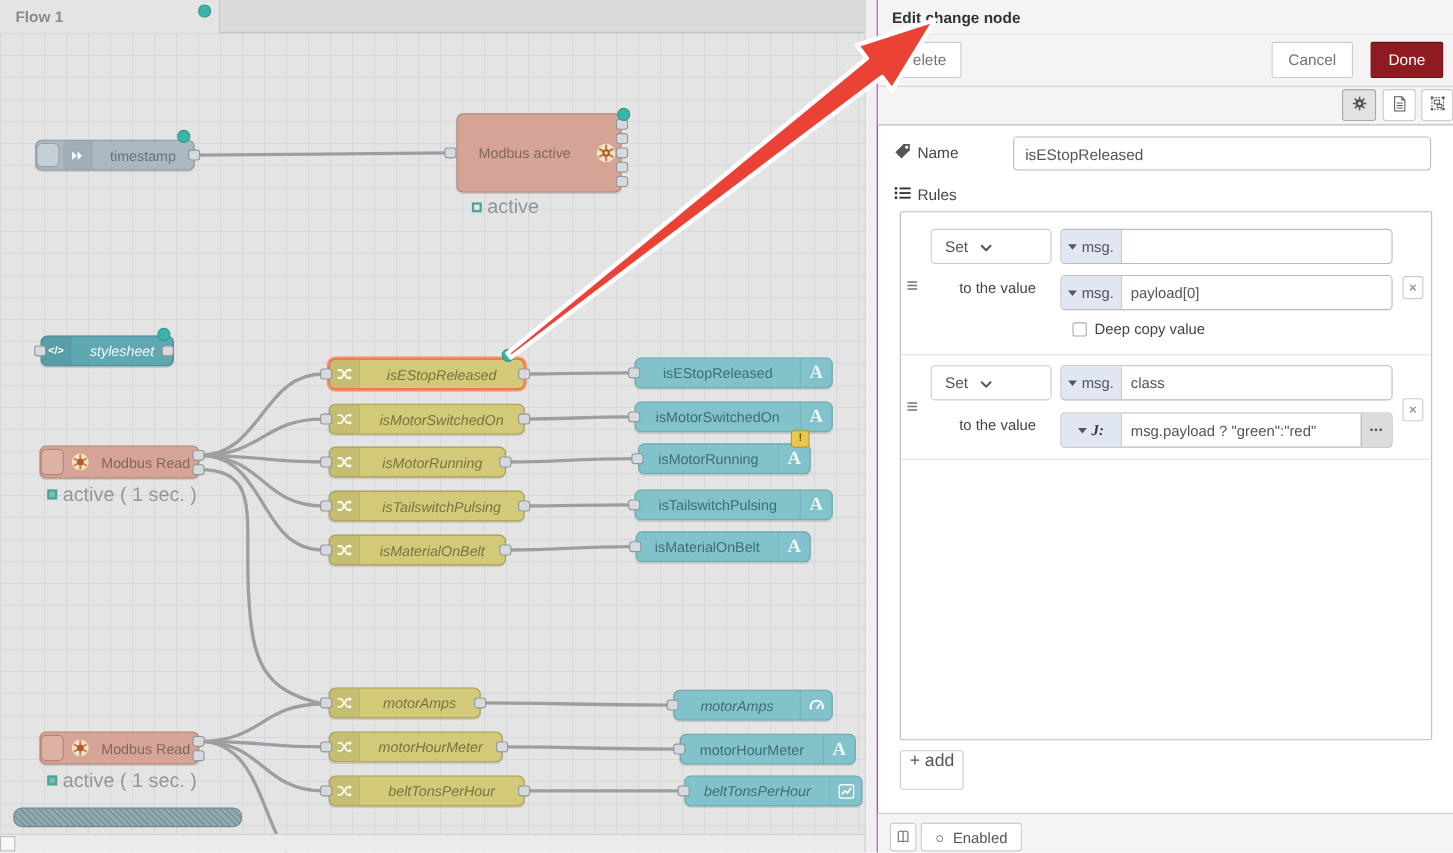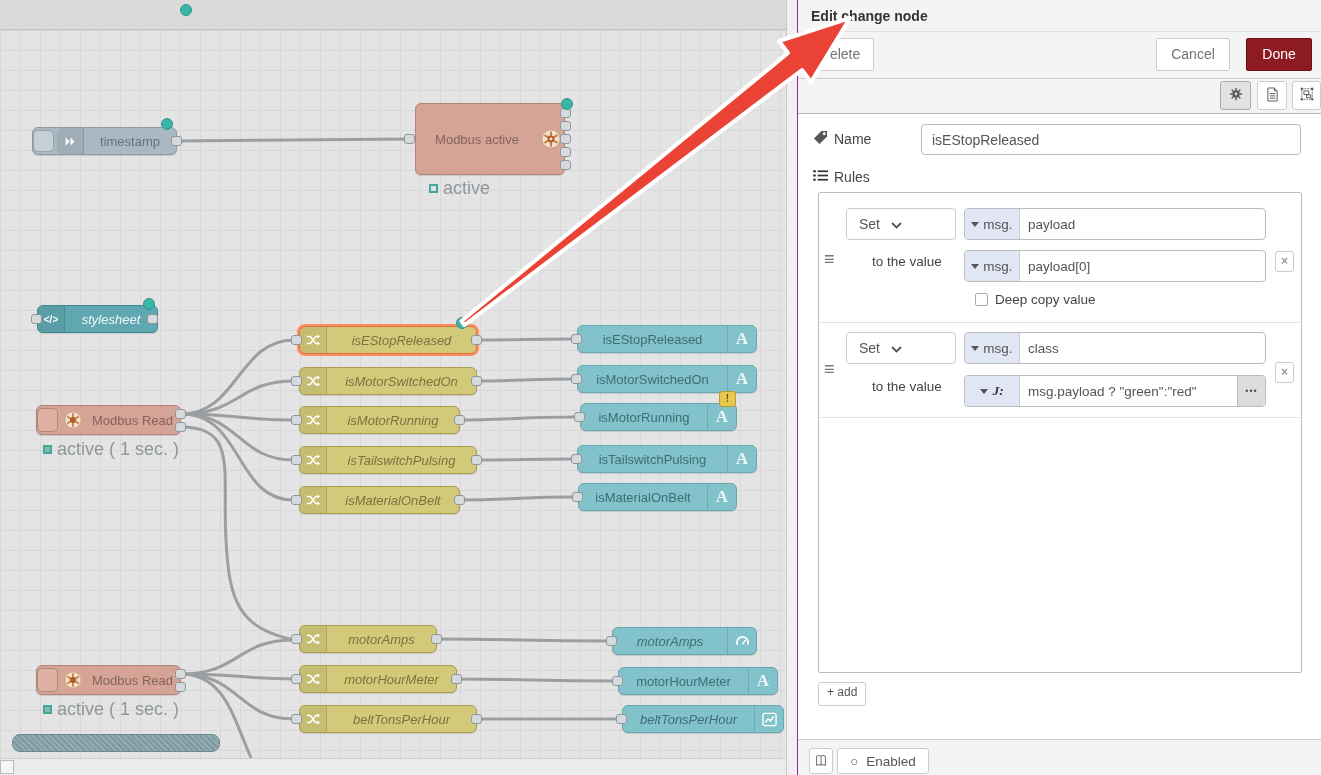--- a/index.html
+++ b/index.html
@@ -97,38 +97,41 @@
         white-space:nowrap;overflow:hidden;}
   .tbtn-ell{width:27px;background:#dcdcdf;border-left:1px solid #bbb;display:flex;
         align-items:center;justify-content:center;color:#555;font-size:9px;letter-spacing:1px;}
   .xbtn{position:absolute;width:19px;height:21px;border:1px solid #ccc;border-radius:3px;
         background:#fff;color:#999;font-weight:bold;font-size:12px;text-align:center;
         line-height:19px;box-sizing:border-box;}
   .drag{position:absolute;color:#777;font-size:18px;line-height:14px;}
   .rdiv{position:absolute;left:1px;width:481px;height:1px;background:#e2e2e2;}
   .cbox{position:absolute;width:13px;height:13px;border:1px solid #aaa;border-radius:2px;
         background:#fff;box-sizing:border-box;}
-  #add-btn{position:absolute;left:20px;top:682px;height:24px;padding:0 8px;border:1px solid #ccc;
-        border-radius:3px;background:#fff;color:#555;font-size:12px;line-height:18px;
+  #add-btn{position:absolute;left:20px;top:682px;height:36px;padding:0 8px;border:1px solid #ccc;
+        border-radius:3px;background:#fff;color:#555;font-size:16px;line-height:18px;
         box-sizing:border-box;}
   #p-footer{position:absolute;left:0;top:739px;width:524px;height:36px;background:#f4f4f4;
         border-top:1px solid #ccc;box-sizing:border-box;}
   .fbtn{position:absolute;top:8px;height:26px;border:1px solid #ccc;border-radius:3px;
         background:#fff;box-sizing:border-box;display:flex;align-items:center;
         justify-content:center;gap:8px;color:#555;font-size:13.5px;}
   #arrow-layer{position:absolute;left:0;top:0;z-index:60;pointer-events:none;}
   .lbl13{font-size:13.5px;}
 </style>
 </head>
 <body>
 
 <div id="app">
 
   <div id="canvas"></div>
   <div id="tabbar"></div>
+  <div id="tab-active">
+    <span>Flow 1</span>
+  </div>
   <div class="dot" style="left:180px;top:4px"></div>
 
   <svg id="wires" width="786" height="775">
     <path d="M177,141 C230,141 360,139 409,139"></path>
     <path d="M181,414 C238,414 238,340 294,340"></path>
     <path d="M181,414 C240,414 238,381 294,381"></path>
     <path d="M181,414 C236,414 240,420 294,420"></path>
     <path d="M181,414 C240,414 238,460 294,460"></path>
     <path d="M181,414 C244,414 234,500 294,500"></path>
     <path d="M181,427 C238,427 222,470 226,540 C229,600 238,628 294,640"></path>
@@ -494,21 +497,20 @@
       <span>Set</span>
       <span><svg width="11" height="7" viewBox="0 0 11 7">
             <polyline points="1,1 5.5,5.5 10,1" fill="none" stroke="#555" stroke-width="1.8"></polyline>
           </svg></span>
     </div>
     <div class="tinput" style="left:166px;top:208px">
       <span class="tseg">
         <span class="caret"></span>
         <span>msg.</span>
       </span>
-      <span class="tval">payload</span>
     </div>
     <div class="prow lbl13" style="left:74px;top:254px">to the value</div>
     <div class="tinput" style="left:166px;top:250px">
       <span class="tseg">
         <span class="caret"></span>
         <span>msg.</span>
       </span>
       <span class="tval">payload[0]</span>
     </div>
     <div class="xbtn" style="left:477px;top:251px">×</div>

